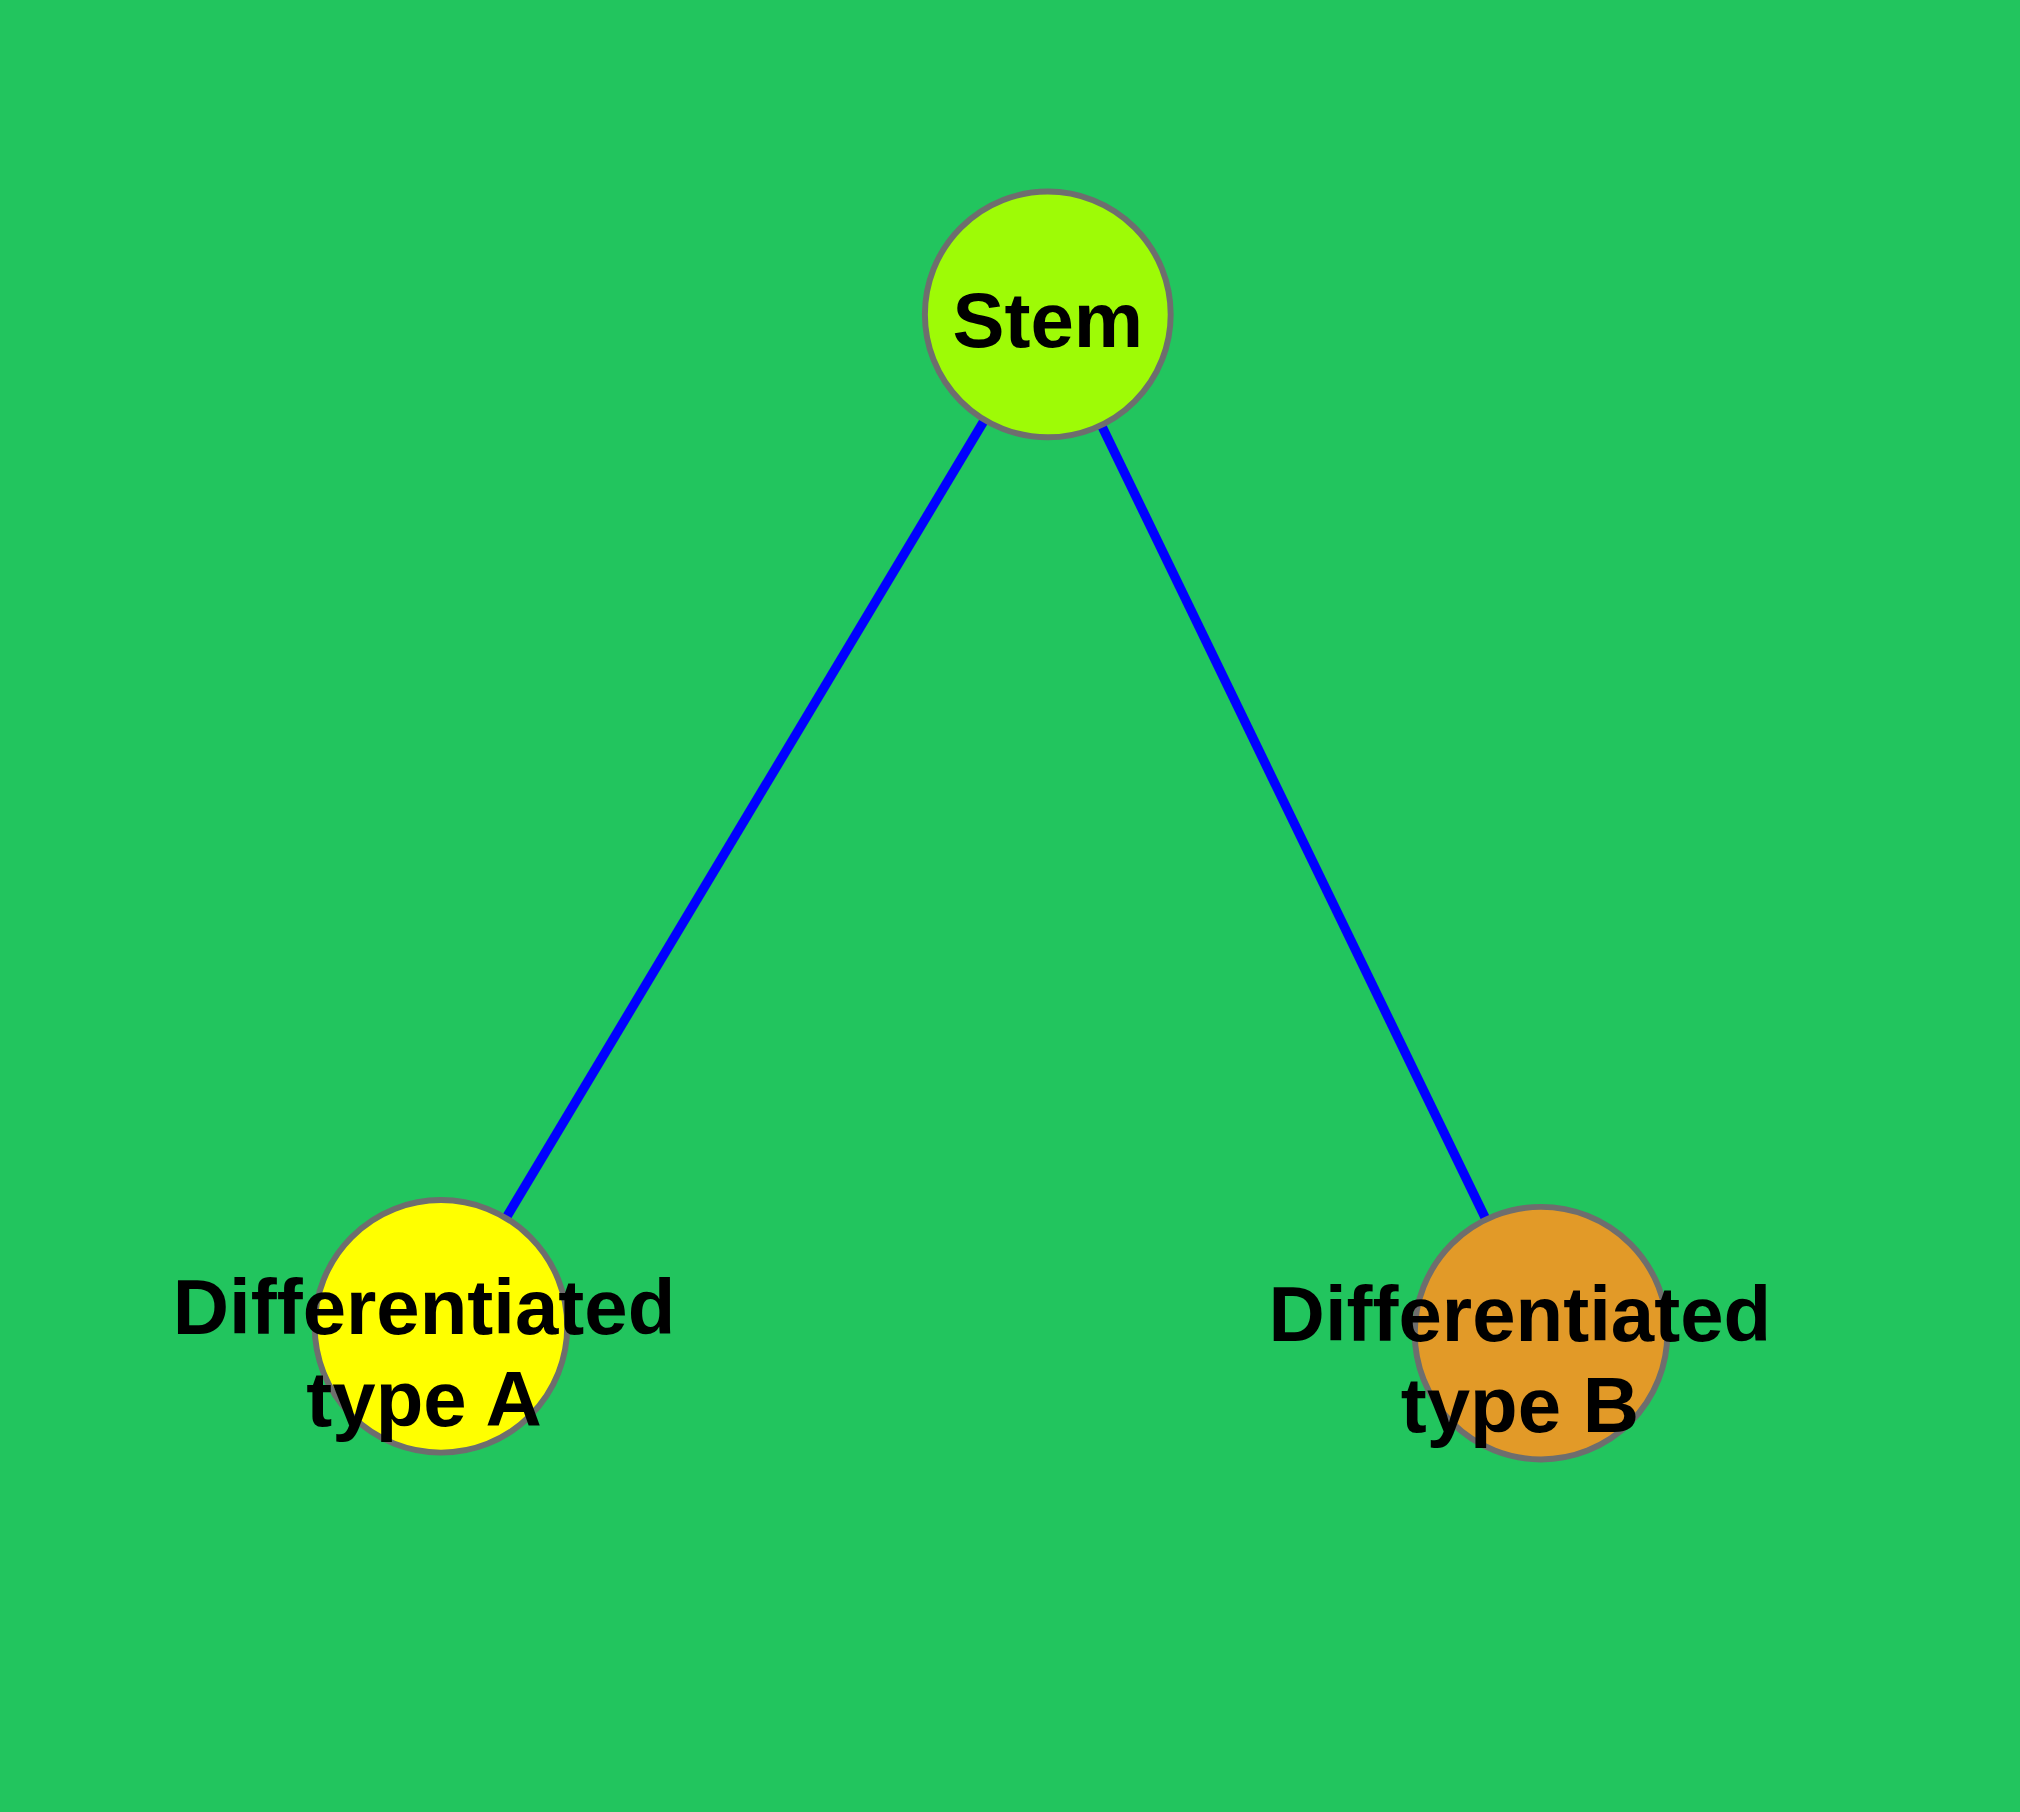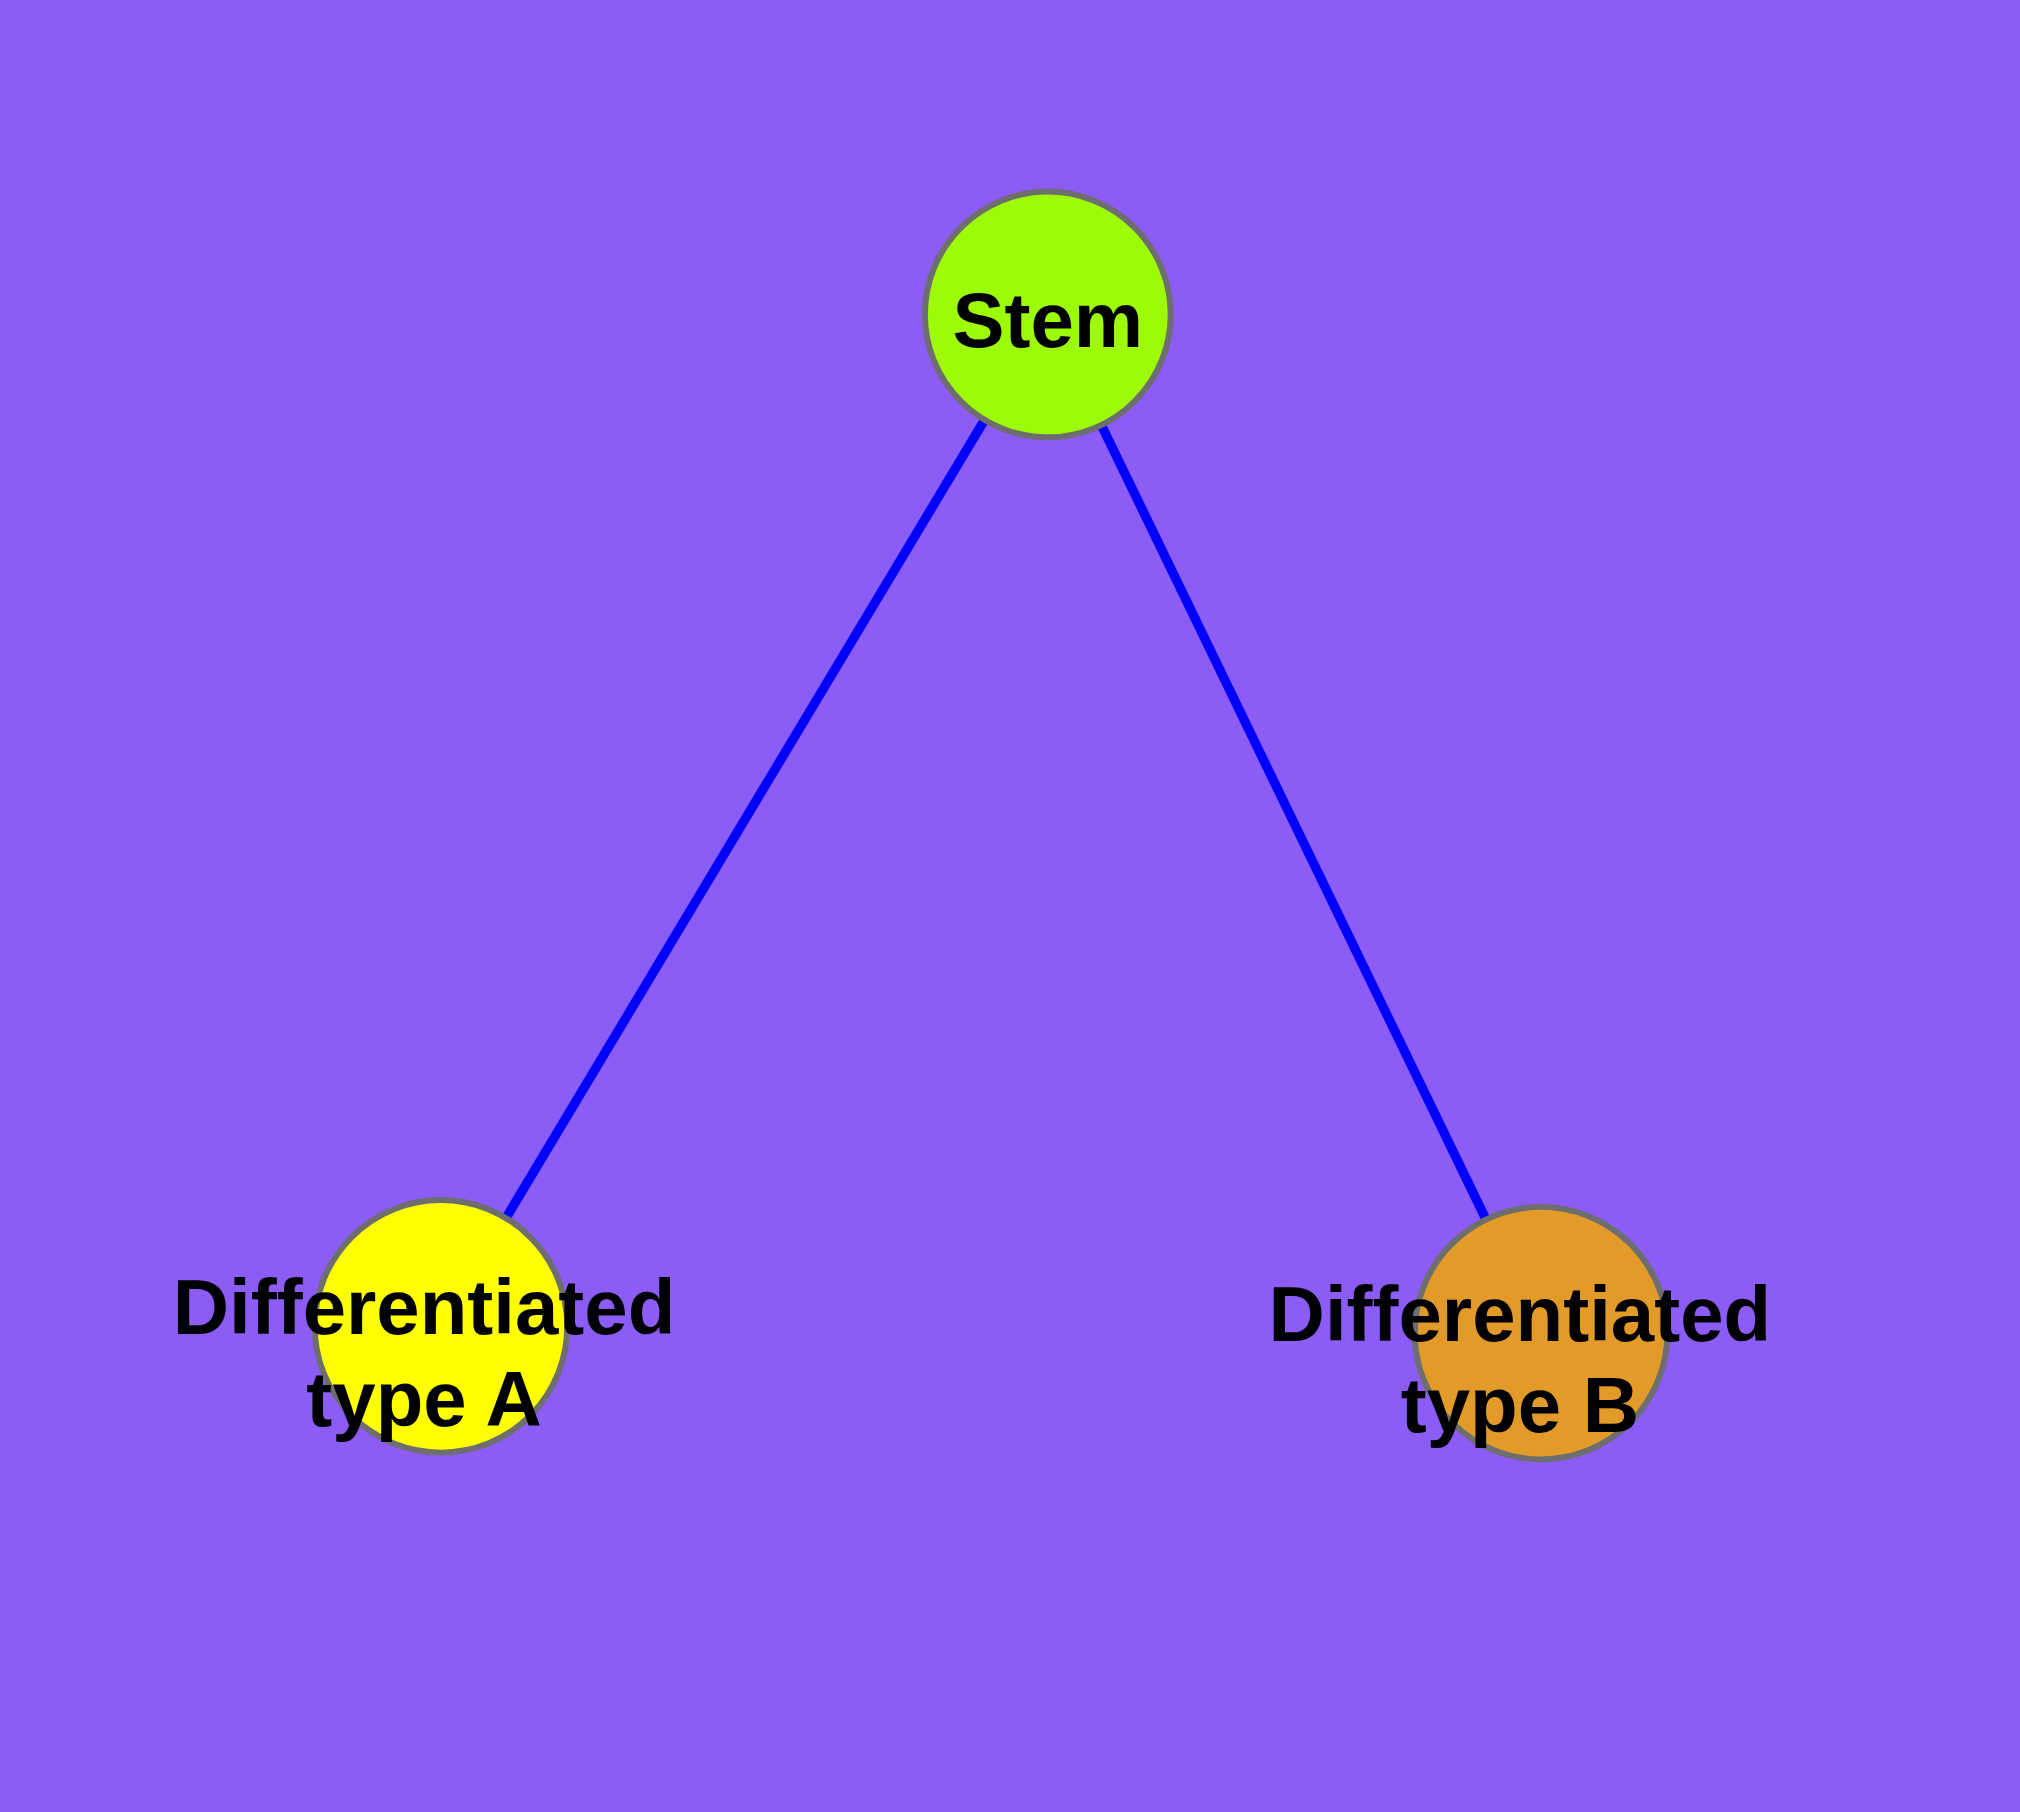--- a/index.html
+++ b/index.html
@@ -5,21 +5,21 @@
   html, body {
     margin: 0;
     padding: 0;
     background: #ffffff;
   }
   #canvas {
     position: relative;
     width: 2021px;
     height: 1812px;
     overflow: hidden;
-    background: #8b5cf6;
+    background: #22c55e;
     font-family: "Liberation Sans", sans-serif;
   }
   #graph-svg {
     position: absolute;
     left: 0;
     top: 0;
     width: 2021px;
     height: 1812px;
     display: block;
   }

